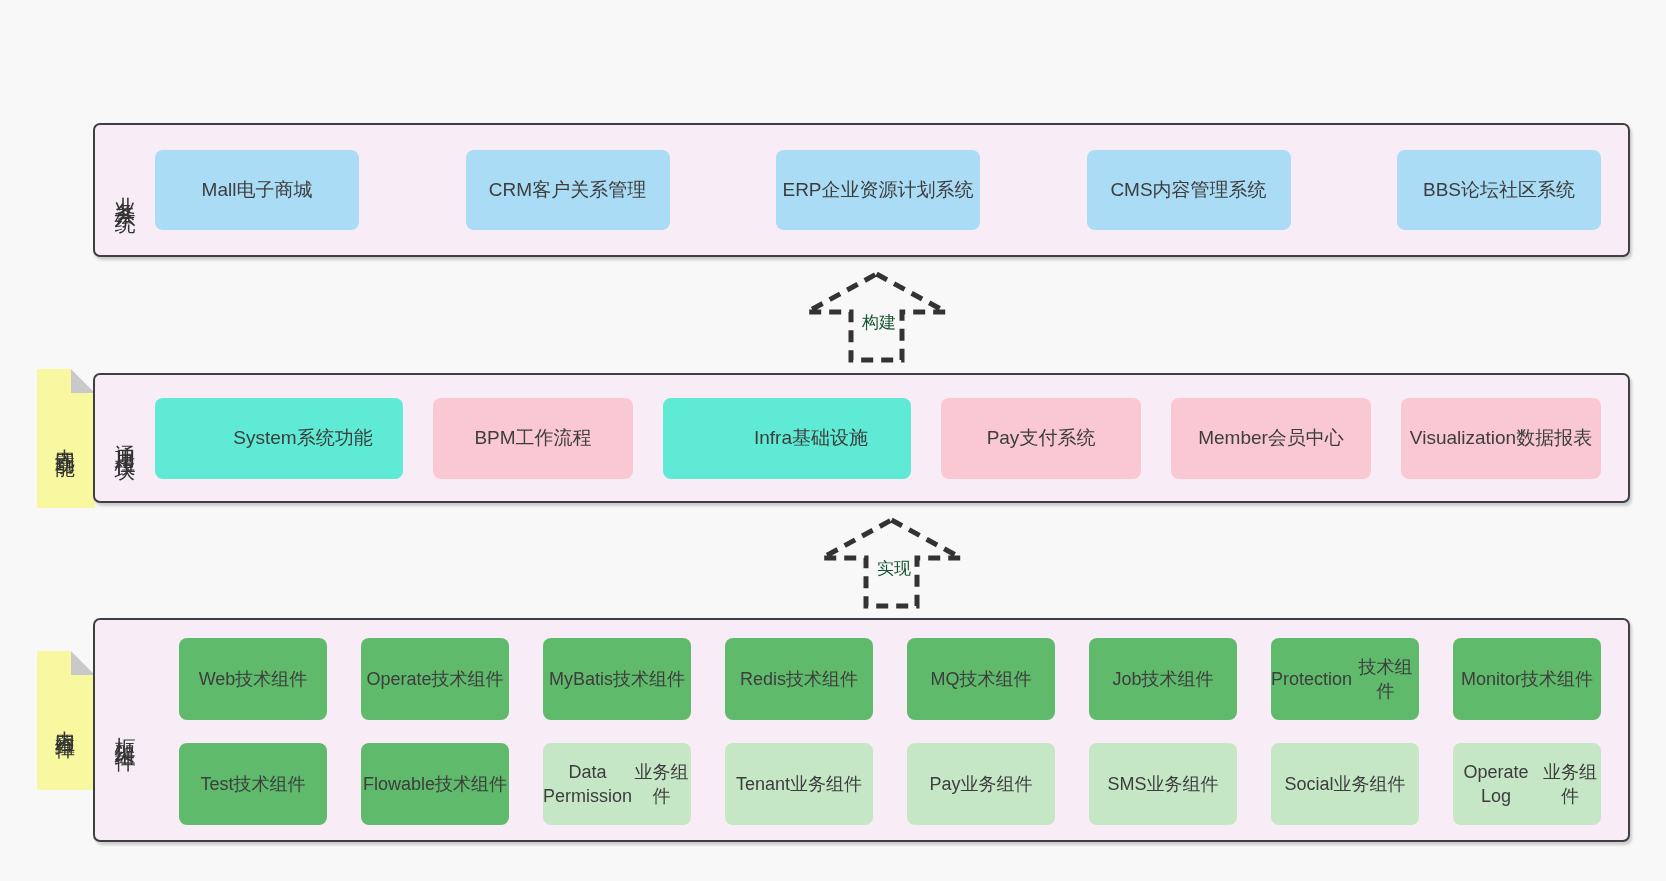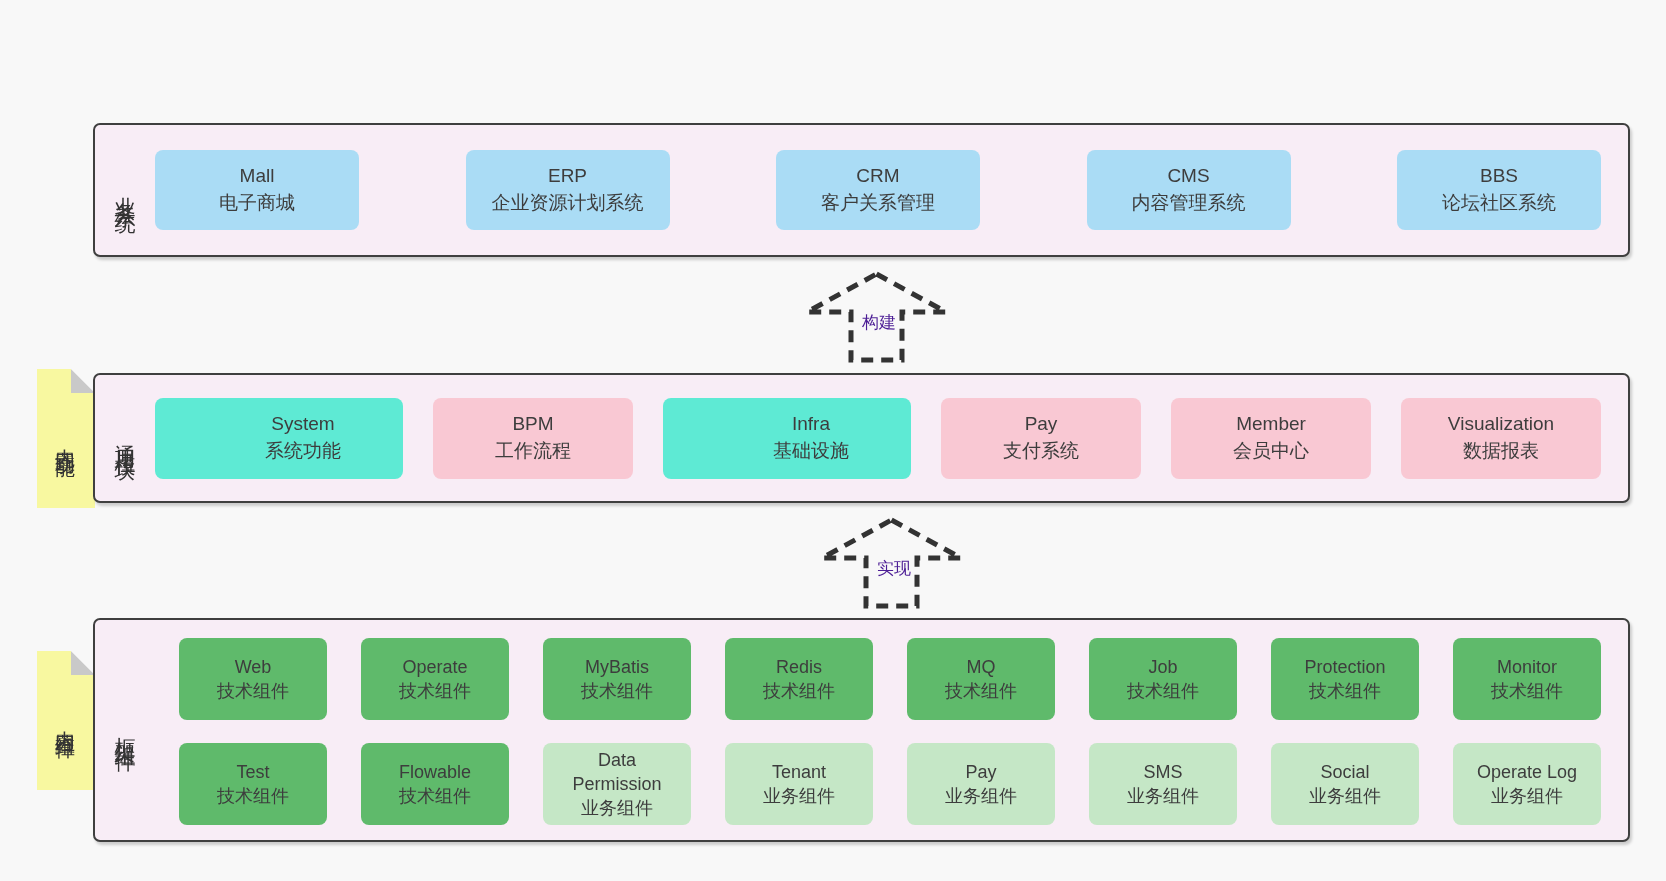--- a/index.html
+++ b/index.html
@@ -24,21 +24,21 @@
   .boxes{
     flex:1;display:flex;justify-content:space-between;align-items:center;
     padding:0 27px 0 0;
   }
   .boxes-col{
     flex:1;display:flex;flex-direction:column;gap:23px;
     padding:18px 27px 16px 0;box-sizing:border-box;
   }
   .boxes-row{display:flex;justify-content:space-between;}
   .box{
-    border-radius:8px;display:flex;flex-direction:column;
+    border-radius:8px;display:flex;flex-direction:row;
     align-items:center;justify-content:center;text-align:center;
     line-height:1.42;
   }
   .box .box-name{white-space:pre-line;}
   .box-lg{width:204px;height:80px;font-size:19px;}
   .box-md{width:200px;height:81px;font-size:19px;}
   .box-sm{width:148px;height:82px;font-size:18px;line-height:1.35;}
   .c-blue{background:#aadcf5;}
   .c-red{background:#5eead4;padding-left:48px;}
   .c-pink{background:#f9c8d3;}
@@ -52,43 +52,43 @@
     font-size:20px;letter-spacing:3px;color:#333;
   }
   .note::before{
     content:"";position:absolute;top:0;right:0;width:24px;height:24px;
     background:linear-gradient(to top right,#c9c9c9 49.6%,#f8f8f8 50.2%);
   }
   .arrow{position:absolute;width:145px;height:92px;z-index:3;}
   .arrow svg{display:block;width:145px;height:92px;}
   .arrow-label{
     position:absolute;left:75px;top:42px;transform:translateX(-50%);
-    background:#f8f8f8;padding:0 3px;font-size:17px;color:#4c1d95;
+    background:#f8f8f8;padding:0 3px;font-size:17px;color:#14532d;
     white-space:nowrap;line-height:1.2;
   }
 </style>
 </head>
 <body>
 
 <div class="canvas">
 
   <section class="panel" style="top:123px;height:134px;">
     <div class="panel-label">业务系统</div>
     <div class="boxes">
       <div class="box box-lg c-blue">
         <div class="box-name">Mall</div>
         <div class="box-desc">电子商城</div>
       </div>
       <div class="box box-lg c-blue">
+        <div class="box-name">CRM</div>
+        <div class="box-desc">客户关系管理</div>
+      </div>
+      <div class="box box-lg c-blue">
         <div class="box-name">ERP</div>
         <div class="box-desc">企业资源计划系统</div>
-      </div>
-      <div class="box box-lg c-blue">
-        <div class="box-name">CRM</div>
-        <div class="box-desc">客户关系管理</div>
       </div>
       <div class="box box-lg c-blue">
         <div class="box-name">CMS</div>
         <div class="box-desc">内容管理系统</div>
       </div>
       <div class="box box-lg c-blue">
         <div class="box-name">BBS</div>
         <div class="box-desc">论坛社区系统</div>
       </div>
     </div>

